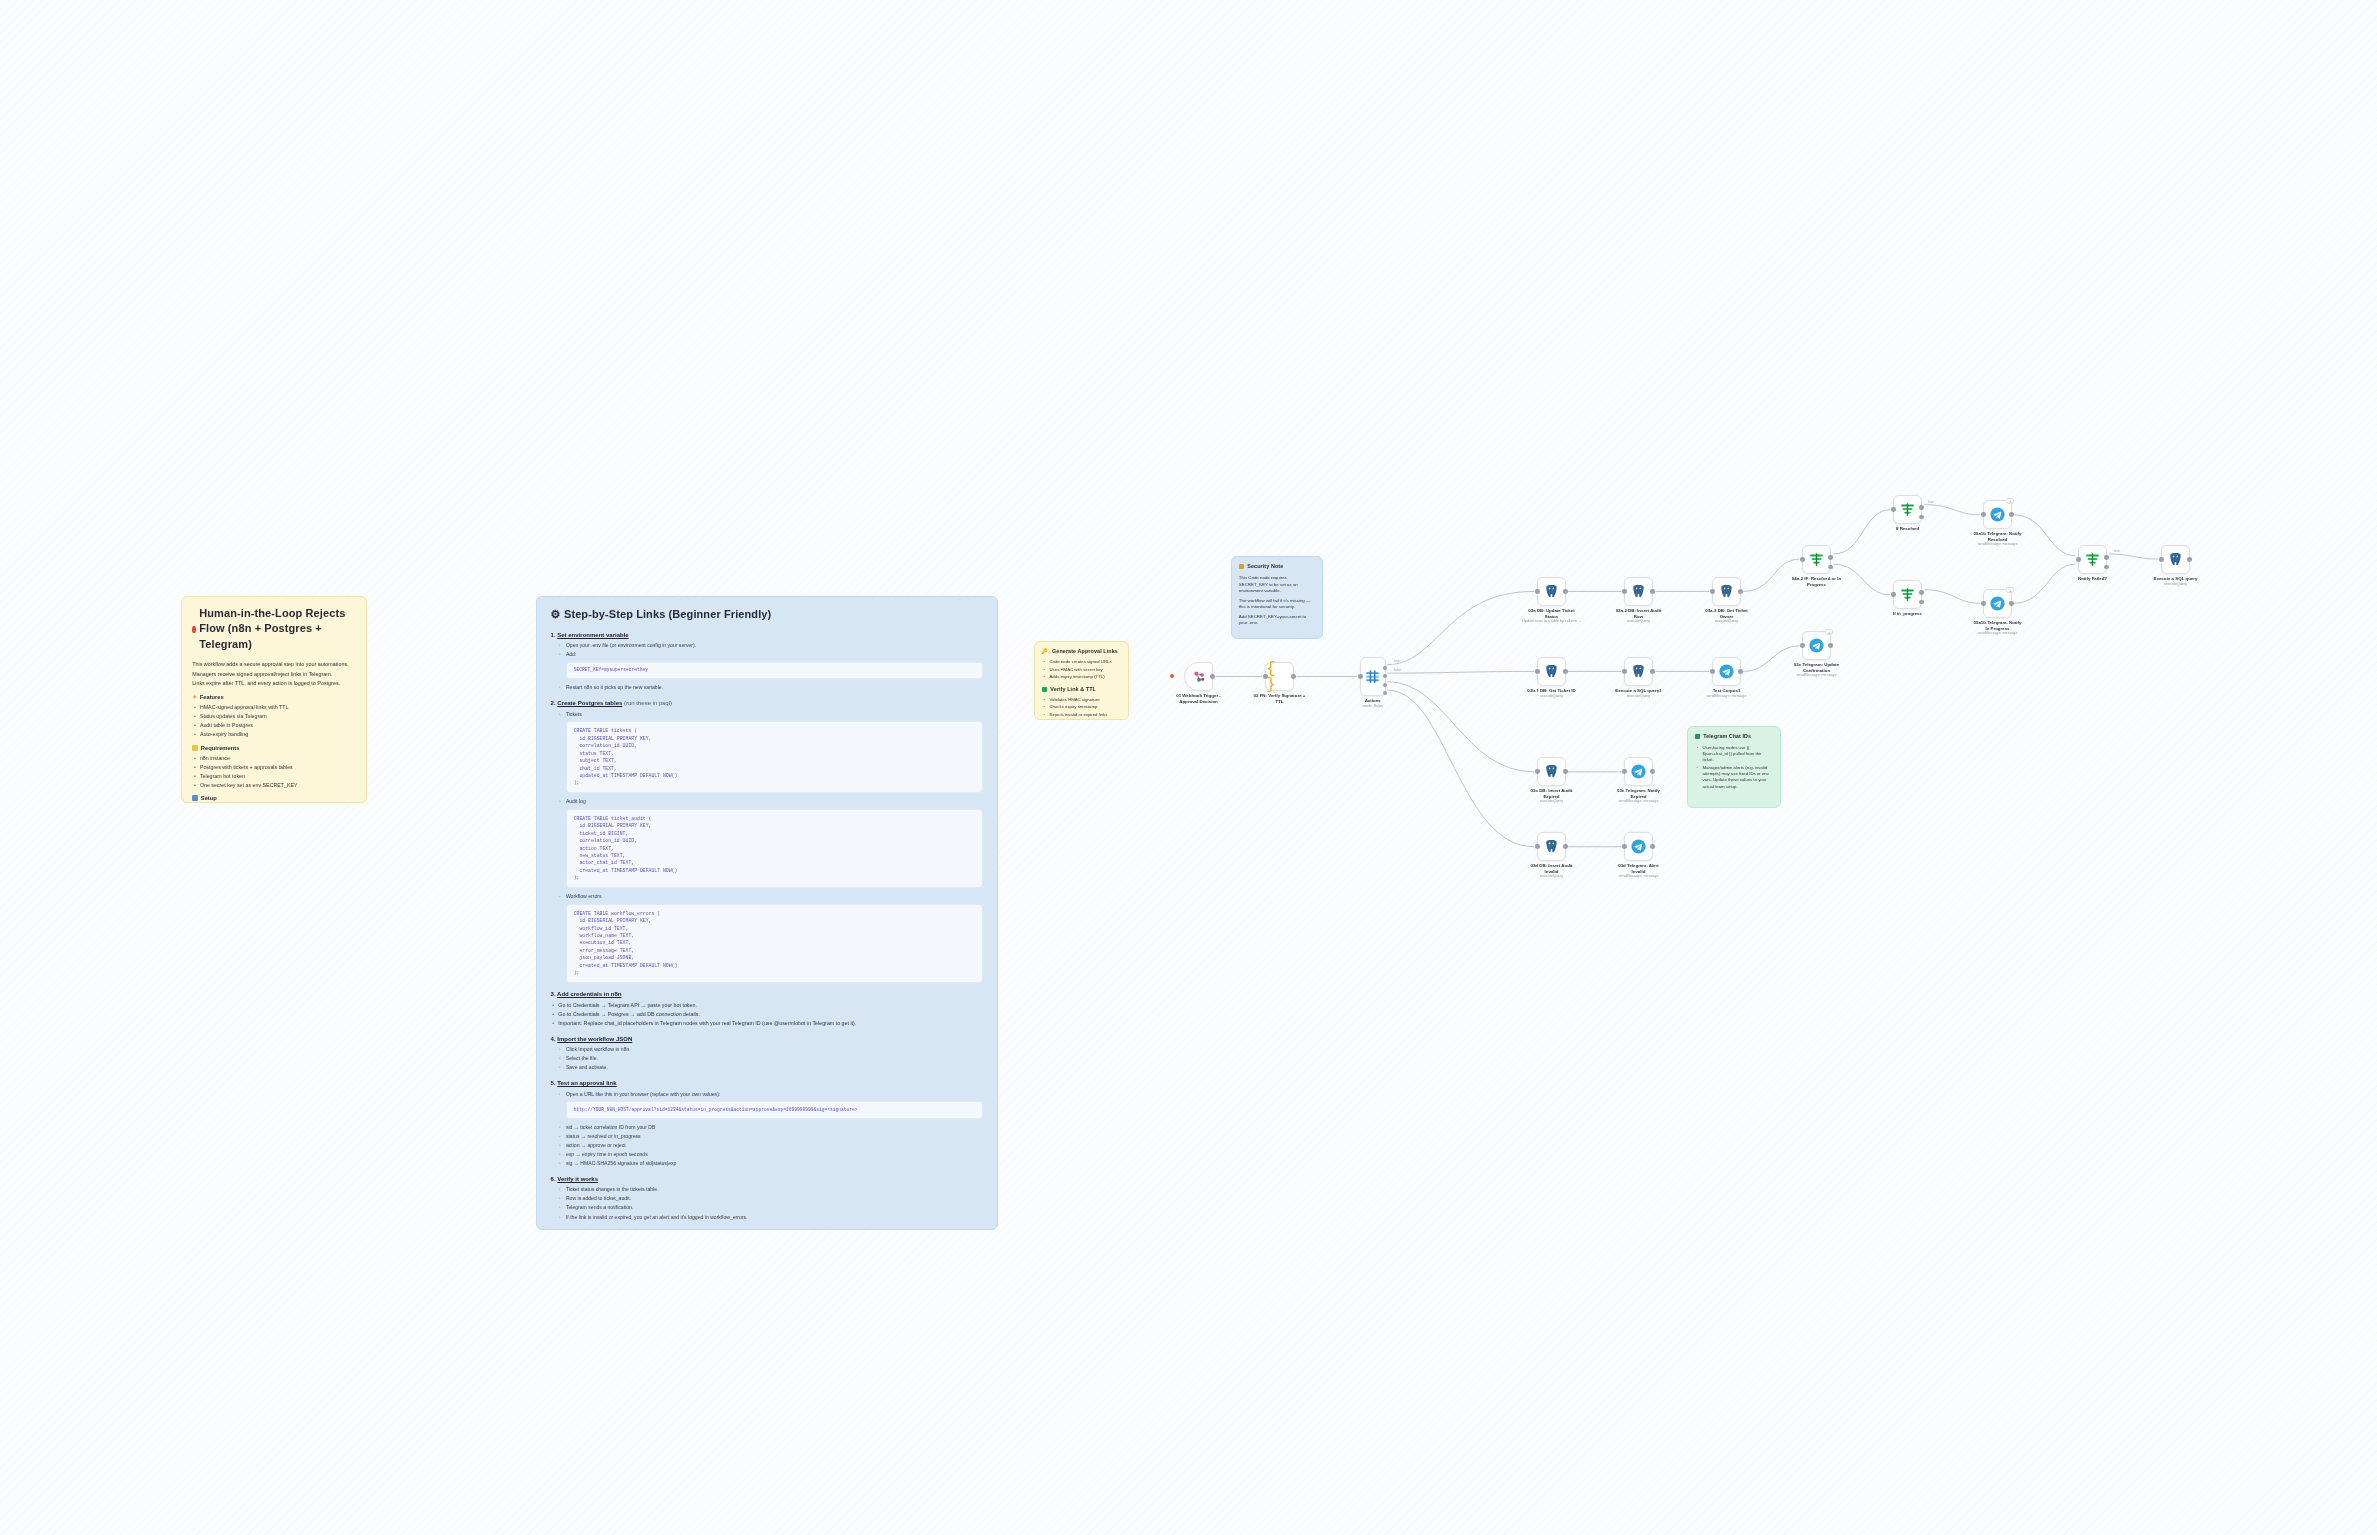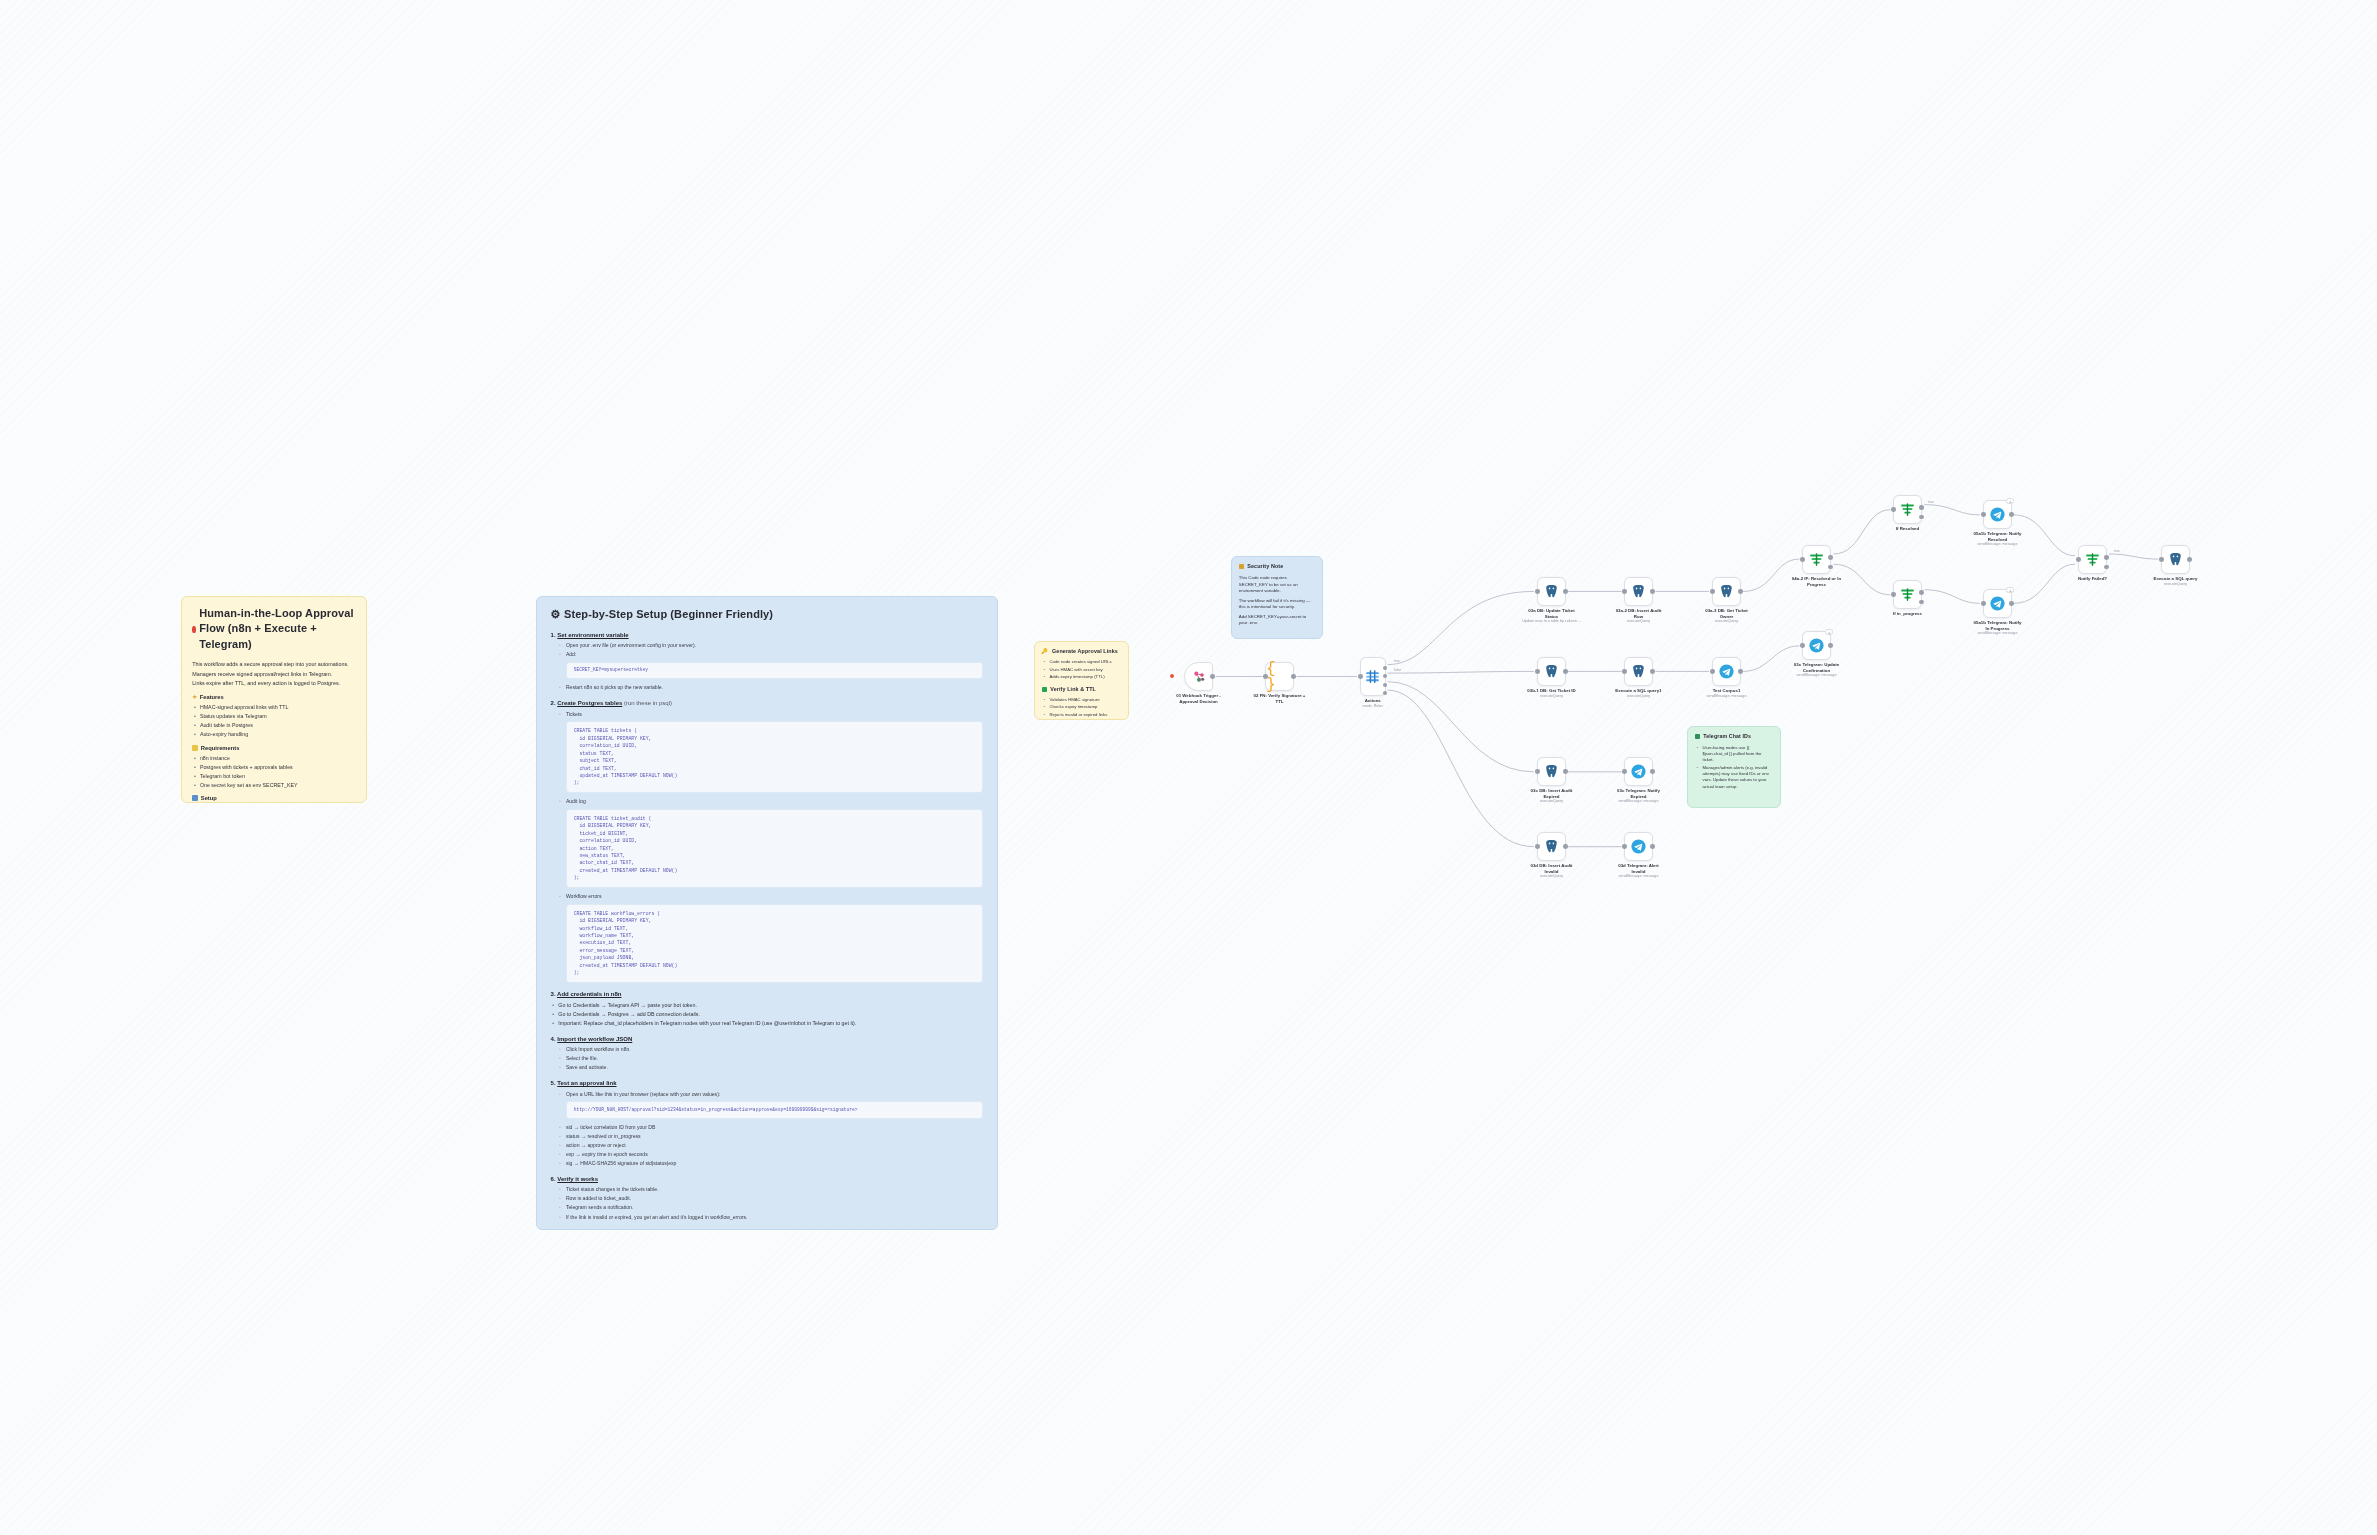--- a/index.html
+++ b/index.html
@@ -153,21 +153,21 @@
     <path class="edge" d="M2367 709 C2405 709 2408 663 2439 663"></path>
 
     <path class="edge" d="M2479 651 C2505 651 2512 657 2537 657"></path>
   </svg>
 
   <div class="dot-start" style="left:1170px;top:674px;"></div>
 
   <div class="sticky sticky-yellow" style="left:181px;top:596px;width:186px;height:207px;">
     <div class="st-title big">
       <span style="display:inline-block;width:7.7px;height:7.7px;border-radius:50%;background:#e0443a;"></span>
-      <span>Human-in-the-Loop Approval Flow (n8n + Execute + Telegram)</span>
+      <span>Human-in-the-Loop Rejects Flow (n8n + Postgres + Telegram)</span>
     </div>
     <div class="st-para">This workflow adds a secure approval step into your automations.</div>
     <div class="st-para">Managers receive signed approval/reject links in Telegram.</div>
     <div class="st-para">Links expire after TTL, and every action is logged to Postgres.</div>
 
     <div class="st-h">
       <span style="color:#d8a12a;">✦</span>
       <span>Features</span>
     </div>
     <div class="st-li">HMAC-signed approval links with TTL</div>
@@ -187,21 +187,21 @@
     <div class="st-h">
       <span style="display:inline-block;width:6px;height:6px;background:#5a8fc7;border-radius:0.9px;"></span>
       <span>Setup</span>
     </div>
 
   </div>
 
   <div class="sticky sticky-lblue" style="left:536px;top:596px;width:462px;height:634px;padding:10.2px 13.6px;">
     <div class="st-title big">
       <span>⚙</span>
-      <span>Step-by-Step Setup (Beginner Friendly)</span>
+      <span>Step-by-Step Links (Beginner Friendly)</span>
     </div>
 
     <div class="sec-h">
       <span>1.</span> <u>Set environment variable</u>
     </div>
     <div class="sub-li">Open your .env file (or environment config in your server).</div>
     <div class="sub-li">Add:</div>
     <div class="inlineblock">SECRET_KEY=mysupersecretkey</div>
     <div class="sub-li">Restart n8n so it picks up the new variable.</div>
 

